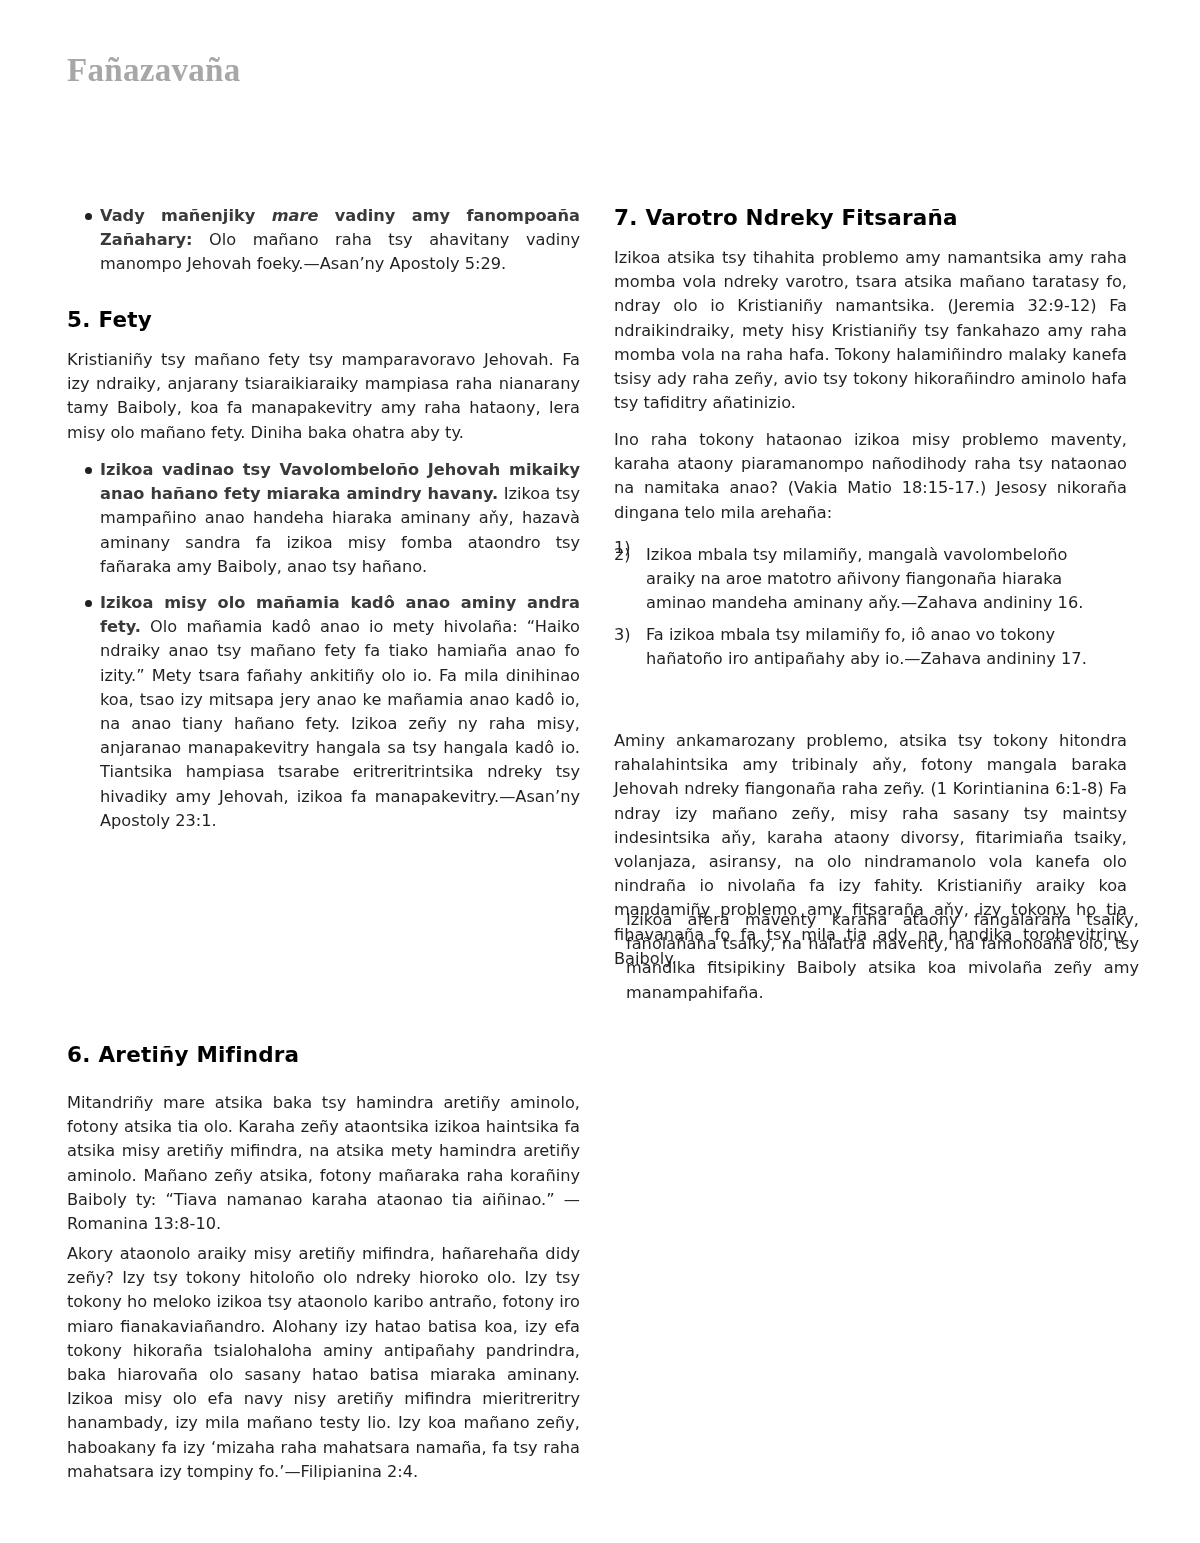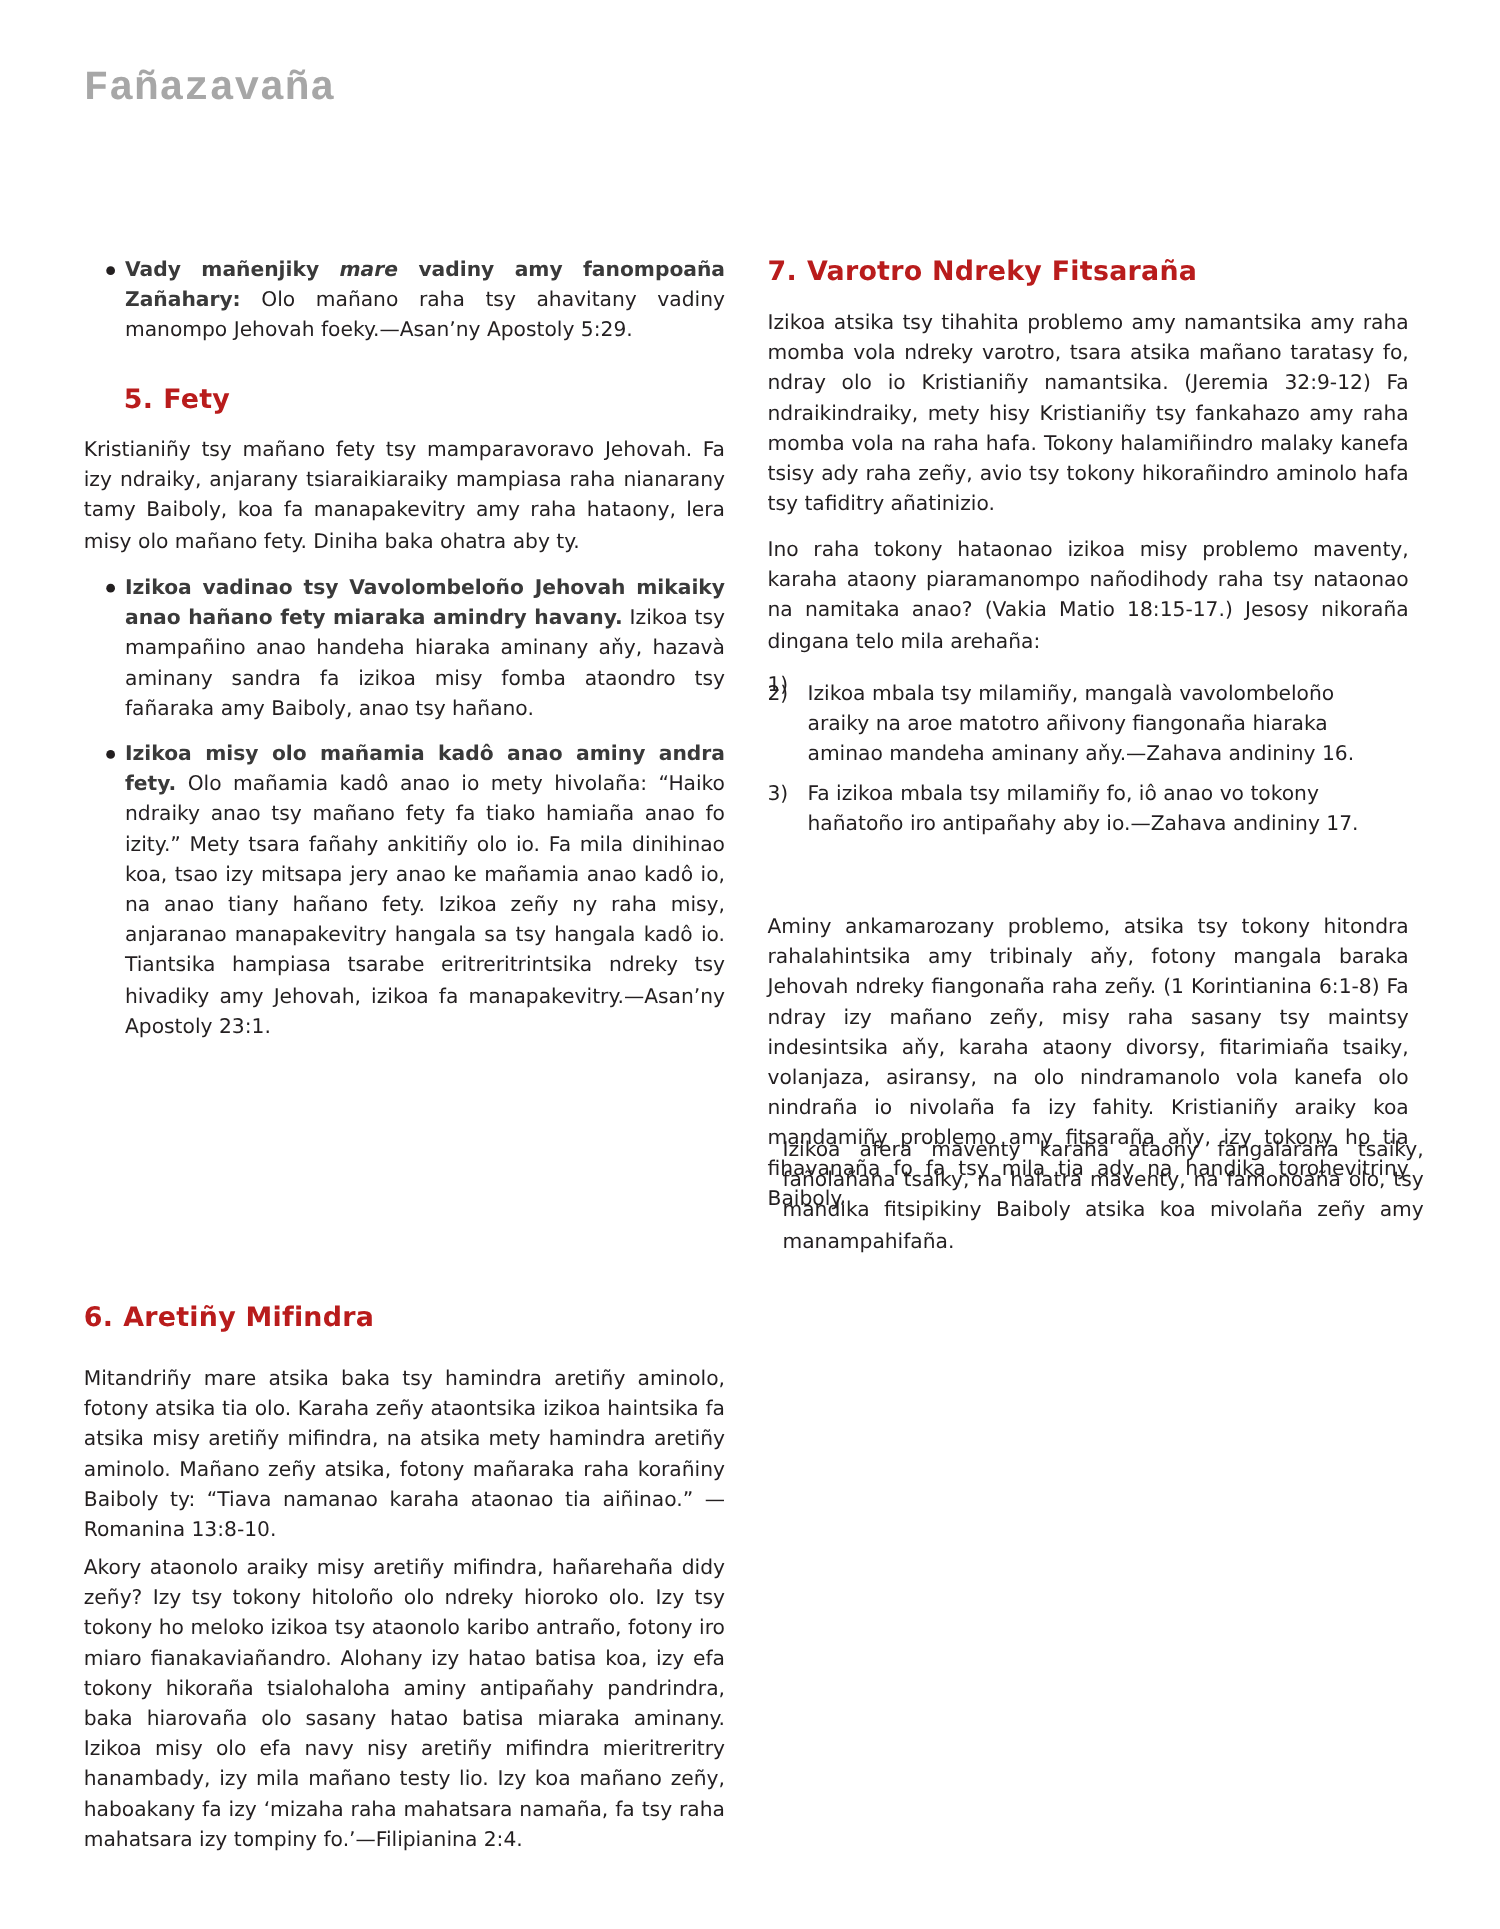--- a/index.html
+++ b/index.html
@@ -2,30 +2,30 @@
 <html><head>
 <meta charset="utf-8">
 <style>
   html, body { margin: 0; padding: 0; background: #ffffff; }
   body {
     width: 1200px; height: 1543px; position: relative; overflow: hidden;
     font-family: "DejaVu Sans", sans-serif; color: #231f20;
   }
   .page-header {
     position: absolute; left: 67px; top: 52px;
-    font-family: Liberation Mono, monospace; font-weight: bold;
+    font-family: Liberation Serif, serif; font-weight: bold;
     font-size: 33px; color: #a7a7a7; letter-spacing: 0.3px;
   }
   .col { position: absolute; top: 0; }
   .col-left { left: 67px; width: 513px; }
   .col-right { left: 614px; width: 513px; }
   p, li { font-size: 16.2px; line-height: 24.2px; margin: 0; text-align: justify; }
   .sec-title {
     font-family: "DejaVu Sans", sans-serif; font-weight: bold;
-    font-size: 21.5px; color: #b91c1c; margin: 0; letter-spacing: 0.2px;
+    font-size: 21.5px; color: #000000; margin: 0; letter-spacing: 0.2px;
   }
   .sec-title .num { margin-right: 8px; }
   ul.bullets { list-style: none; margin: 0; padding: 0; }
   ul.bullets li { position: relative; padding-left: 33px; margin: 0 0 12px 0; }
   ul.bullets li::before {
     content: ""; position: absolute; left: 18px; top: 9px;
     width: 7px; height: 7px; border-radius: 50%; background: #231f20;
   }
   .lead { font-weight: bold; color: #3a3a3a; }
   .lead i { }
@@ -41,21 +41,21 @@
 <div class="page-header">Fañazavaña</div>
 
 <div class="col col-left">
 
   <ul class="bullets abs" style="top:204px; width:513px;">
     <li>
       <span class="lead"><span>Vady mañenjiky </span><i>mare</i><span> vadiny amy fanompoaña Zañahary:</span></span><span> Olo mañano raha tsy ahavitany vadiny manompo Jehovah foeky.—Asan’ny Apostoly 5:29.</span>
     </li>
   </ul>
 
-  <h2 class="sec-title abs" style="top:307px;margin-left:32px;">
+  <h2 class="sec-title abs" style="top:307px;">
     <span class="num">5.</span><span>Fety</span>
   </h2>
 
   <p class="abs" style="top:348px; width:513px;">Kristianiñy tsy mañano fety tsy mamparavoravo Jehovah. Fa izy ndraiky, anjarany tsiaraikiaraiky mampiasa raha nianarany tamy Baiboly, koa fa manapakevitry amy raha hataony, lera misy olo mañano fety. Diniha baka ohatra aby ty.</p>
 
   <ul class="bullets abs" style="top:458px; width:513px;">
     <li><span class="lead">Izikoa vadinao tsy Vavolombeloño Jehovah mikaiky anao hañano fety miaraka amindry havany.</span><span> Izikoa tsy mampañino anao handeha hiaraka aminany aňy, hazavà aminany sandra fa izikoa misy fomba ataondro tsy fañaraka amy Baiboly, anao tsy hañano.</span></li>
     <li><span class="lead">Izikoa misy olo mañamia kadô anao aminy andra fety.</span><span> Olo mañamia kadô anao io mety hivolaña: “Haiko ndraiky anao tsy mañano fety fa tiako hamiaña anao fo izity.” Mety tsara fañahy ankitiñy olo io. Fa mila dinihinao koa, tsao izy mitsapa jery anao ke mañamia anao kadô io, na anao tiany hañano fety. Izikoa zeñy ny raha misy, anjaranao manapakevitry hangala sa tsy hangala kadô io. Tiantsika hampiasa tsarabe eritreritrintsika ndreky tsy hivadiky amy Jehovah, izikoa fa manapakevitry.—Asan’ny Apostoly 23:1.</span></li>
   </ul>
 

